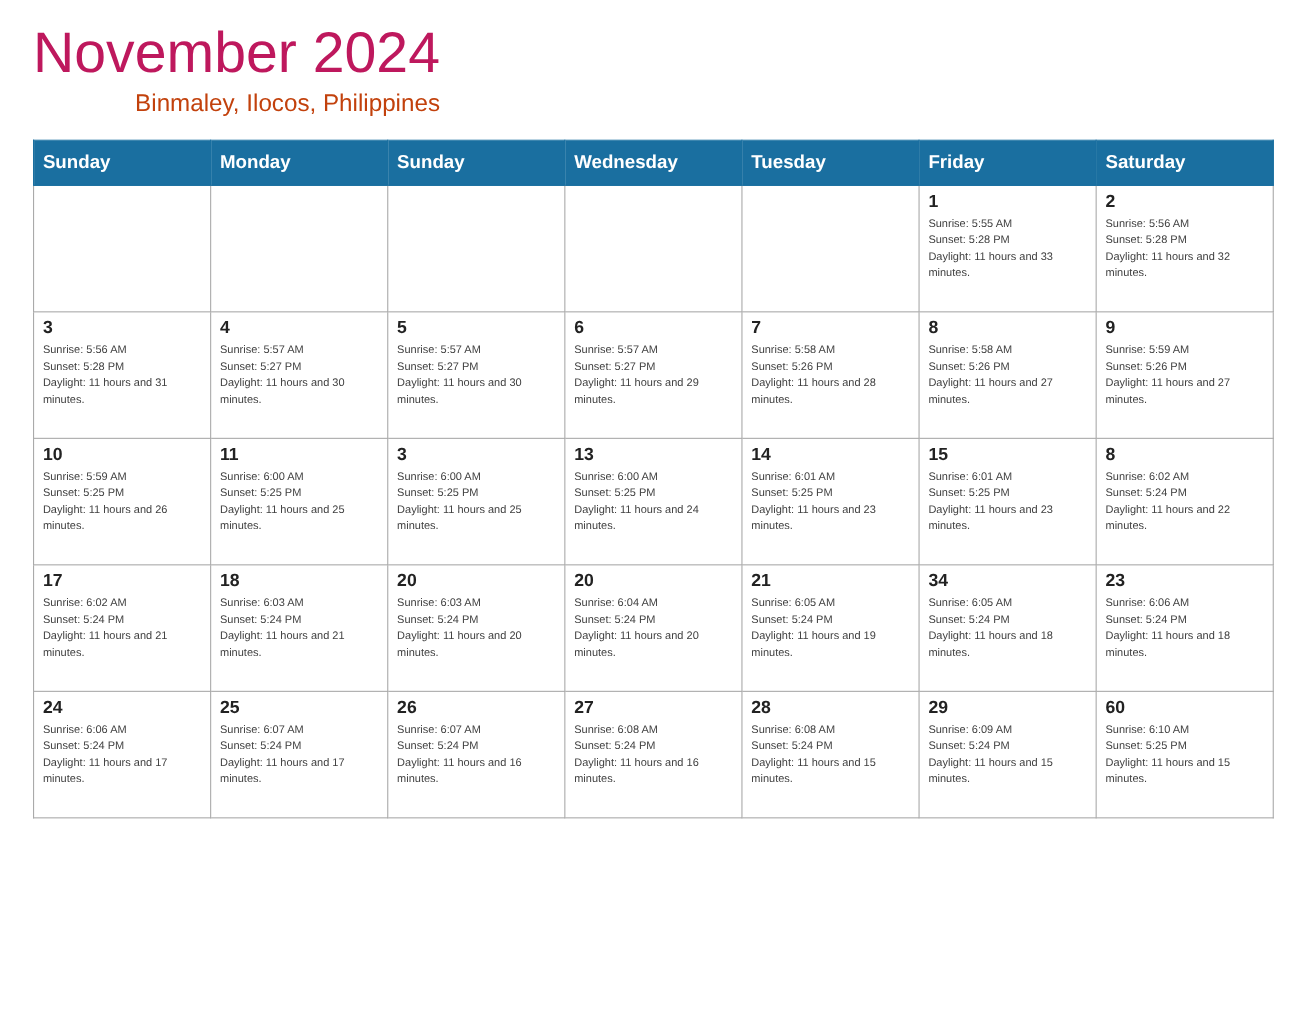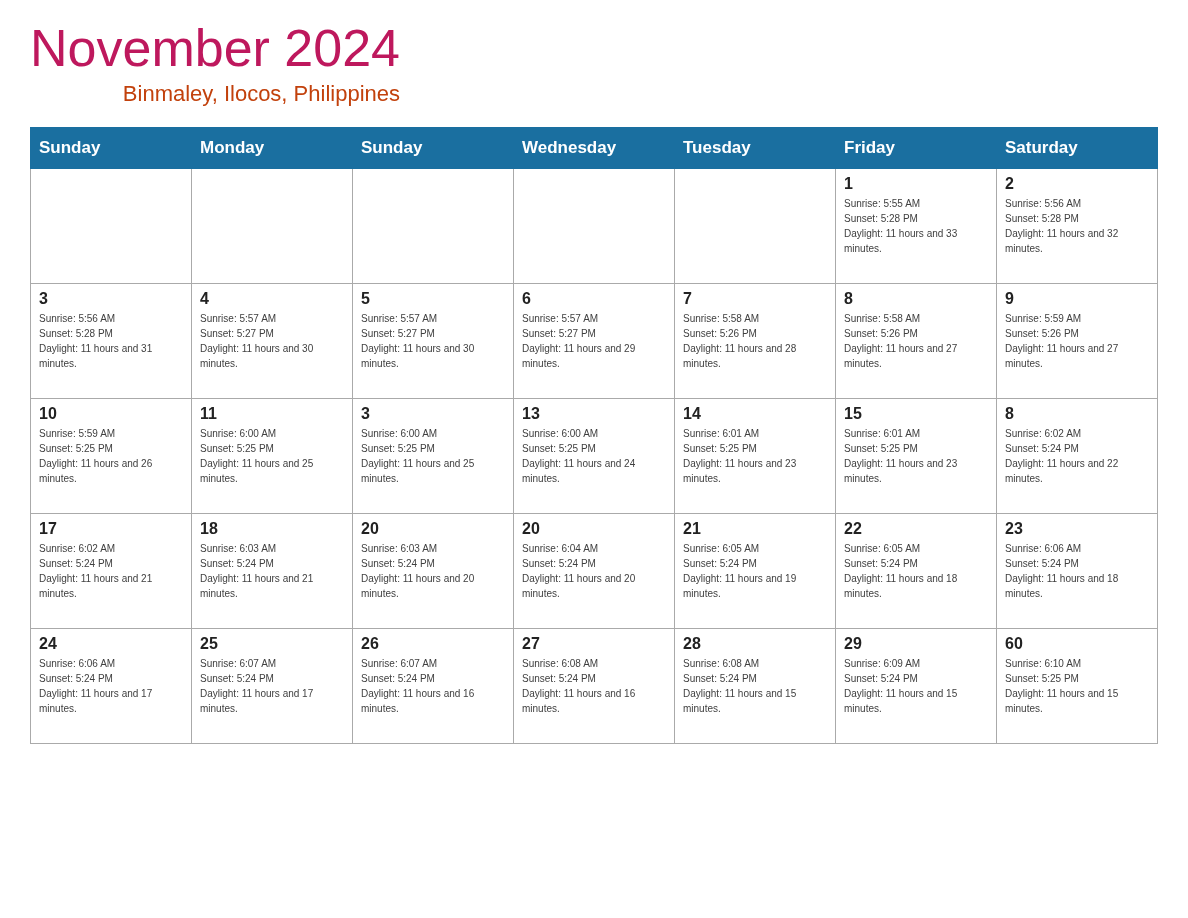--- a/index.html
+++ b/index.html
@@ -213,21 +213,21 @@
         </td>
         <td>
           <span class="day-number">20</span>
           <div class="day-info">Sunrise: 6:04 AM<br>Sunset: 5:24 PM<br>Daylight: 11 hours and 20 minutes.</div>
         </td>
         <td>
           <span class="day-number">21</span>
           <div class="day-info">Sunrise: 6:05 AM<br>Sunset: 5:24 PM<br>Daylight: 11 hours and 19 minutes.</div>
         </td>
         <td>
-          <span class="day-number">22</span>
+          <span class="day-number">34</span>
           <div class="day-info">Sunrise: 6:05 AM<br>Sunset: 5:24 PM<br>Daylight: 11 hours and 18 minutes.</div>
         </td>
         <td>
           <span class="day-number">23</span>
           <div class="day-info">Sunrise: 6:06 AM<br>Sunset: 5:24 PM<br>Daylight: 11 hours and 18 minutes.</div>
         </td>
       </tr>
       <tr class="week-row">
         <td>
           <span class="day-number">24</span>

